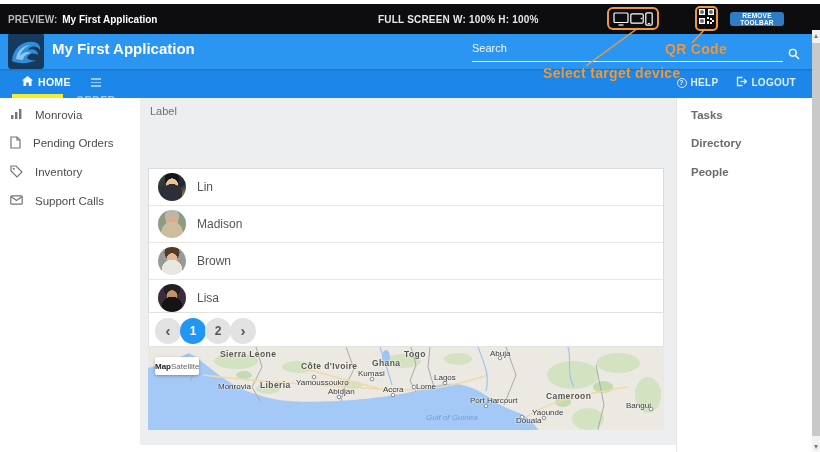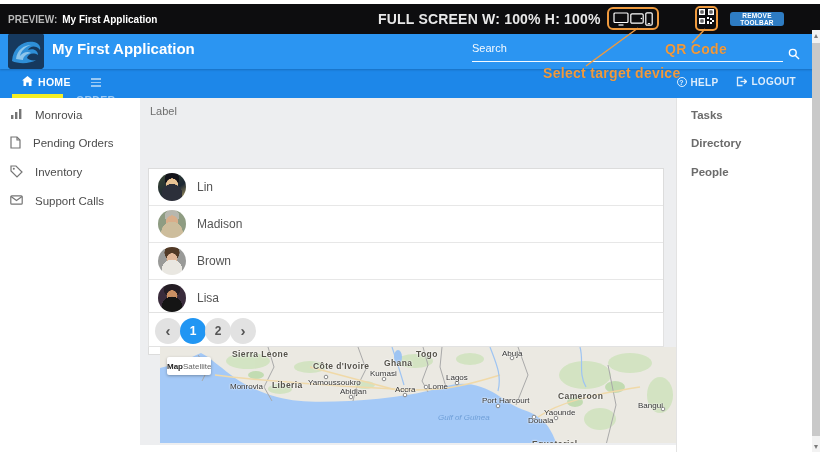--- a/index.html
+++ b/index.html
@@ -5,21 +5,21 @@
   * { margin:0; padding:0; box-sizing:border-box; }
   html,body { width:820px; height:452px; }
   body { font-family:"Liberation Sans", sans-serif; background:#fff; }
   #app { position:relative; width:820px; height:452px; overflow:hidden; background:#fff; }
 
   
   .toolbar { position:absolute; left:0; top:4px; width:820px; height:30px; background:#0d0d0f; z-index:5; }
   .preview-group { position:absolute; left:8px; top:0; height:30px; display:flex; align-items:center; gap:5px; }
   .preview-label { color:#b9b9b9; font-size:10px; font-weight:bold; }
   .preview-appname { color:#fff; font-size:10px; font-weight:bold; }
-  .fullscreen-text { position:absolute; left:378px; top:0; height:30px; display:flex; align-items:center; color:#e8e8e8; font-size:14px; font-weight:bold; letter-spacing:.2px; }
+  .fullscreen-text { position:absolute; left:378px; top:0; height:30px; display:flex; align-items:center; color:#e8e8e8; font-size:10px; font-weight:bold; letter-spacing:.2px; }
   .device-group { position:absolute; left:607px; top:3px; width:52px; height:23px; border:2px solid #ef9a3e; border-radius:6px; display:flex; align-items:center; justify-content:space-between; padding:0 4px; }
   .device-group svg { display:block; }
   .qr-box { position:absolute; left:695px; top:2px; width:23px; height:25px; border:2px solid #ef9a3e; border-radius:5px; display:flex; align-items:center; justify-content:center; }
   .remove-toolbar-btn { position:absolute; left:730px; top:8px; width:54px; height:14px; background:#2e7cc3; border:none; border-radius:3px; color:#fff; font-size:6.5px; font-weight:bold; font-family:"Liberation Sans",sans-serif; letter-spacing:.2px; cursor:pointer; }
 
   
   .anno { position:absolute; color:#ef9a3e; font-weight:bold; z-index:6; text-shadow:0 0 1px rgba(0,0,0,.15); }
   .anno-select { left:543px; top:65px; font-size:14px; letter-spacing:.3px; }
   .anno-qr { left:665px; top:41px; font-size:14px; letter-spacing:.3px; }
   #anno-lines { position:absolute; left:0; top:0; width:820px; height:452px; z-index:6; pointer-events:none; }
@@ -33,21 +33,21 @@
   .search-icon { position:absolute; left:316px; top:10px; }
 
   
   .nav-bar { position:absolute; left:0; top:69px; width:820px; height:29px; background:#1d87e9; z-index:2; }
   .tab-home { position:absolute; left:22px; top:7px; display:flex; align-items:center; gap:5px; color:#fff; font-size:10.5px; font-weight:bold; letter-spacing:.3px; cursor:pointer; }
   .tab-home-underline { position:absolute; left:12px; top:25px; width:51px; height:4px; background:#f3ee25; }
   .tab-order { position:absolute; left:76px; top:7px; display:flex; align-items:center; gap:5px; color:rgba(255,255,255,.55); font-size:10.5px; font-weight:bold; letter-spacing:.3px; cursor:pointer;flex-direction:column; }
   .hamburger { display:inline-block; width:10px; }
   .hamburger i { display:block; height:1.5px; background:rgba(255,255,255,.55); margin:2px 0; }
   .nav-right { position:absolute; right:24px; top:7px; display:flex; align-items:center; gap:18px; }
-  .nav-right .nav-link { display:flex; gap:4px; color:rgba(255,255,255,.85); font-size:10px; font-weight:bold; letter-spacing:.3px; cursor:pointer; }
+  .nav-right .nav-link { display:flex; align-items:center; gap:4px; color:rgba(255,255,255,.85); font-size:10px; font-weight:bold; letter-spacing:.3px; cursor:pointer; }
   .help-circle { display:inline-flex; align-items:center; justify-content:center; width:10px; height:10px; border:1px solid rgba(255,255,255,.85); border-radius:50%; font-size:7px; font-weight:bold; }
 
   
   .content { position:absolute; left:0; top:98px; width:820px; height:354px; background:#edeef0; }
 
   .sidebar-left { position:absolute; left:0; top:0; width:140px; height:354px; background:#fff; }
   .sl-item { position:absolute; left:0; width:140px; height:24px; display:flex; align-items:center; gap:12px; padding-left:10px; color:#4c4c4c; font-size:11.5px; cursor:pointer; }
   .sl-item svg { flex:0 0 auto; }
 
   .main-col { position:absolute; left:140px; top:0; width:536px; height:354px; }
@@ -63,21 +63,21 @@
   .av-madison{ background: radial-gradient(circle at 50% 80%, #cdbd9c 0 40%, transparent 41%), radial-gradient(circle at 50% 40%, #d9ae8a 0 26%, transparent 27%), radial-gradient(circle at 50% 22%, #b7b7ae 0 27%, transparent 28%), #8e9c82; }
   .av-brown  { background: radial-gradient(circle at 50% 82%, #e9e7e1 0 38%, transparent 39%), radial-gradient(circle at 50% 42%, #e3b898 0 25%, transparent 26%), radial-gradient(circle at 50% 20%, #523a26 0 28%, transparent 29%), #999a98; }
   .av-lisa   { background: radial-gradient(circle at 50% 82%, #141414 0 38%, transparent 39%), radial-gradient(circle at 50% 42%, #c98f63 0 25%, transparent 26%), radial-gradient(circle at 50% 20%, #241d24 0 30%, transparent 31%), #3a2c3c; }
 
   .pagination-strip { position:absolute; left:8px; top:214px; width:516px; height:35px; background:#fff; border:1px solid #e2e2e2; }
   .page-btn { position:absolute; top:5px; width:26px; height:26px; border-radius:50%; background:#e2e2e2; border:none; color:#555; font-size:12px; font-weight:bold; font-family:"Liberation Sans",sans-serif; display:flex; align-items:center; justify-content:center; cursor:pointer; }
   .page-btn.chev { font-size:15px; padding-bottom:2px; }
   .page-btn.active { background:#2196f3; color:#fff; }
 
   
-  .map { position:absolute; left:20px; top:249px; width:516px; height:96px; overflow:hidden; background:#a4c9f7; }
+  .map { position:absolute; left:8px; top:249px; width:516px; height:83px; overflow:hidden; background:#a4c9f7; }
   .map svg.geo { position:absolute; left:0; top:0; }
   .map-label { position:absolute; white-space:nowrap; color:#333; font-size:8px; text-shadow:0 0 2px #fff,0 0 2px #fff; z-index:2; }
   .map-label.country { color:#55524a; font-weight:bold; font-size:8.5px; letter-spacing:.4px; text-shadow:0 0 2px #fff,0 0 2px #fff; }
   .map-label.water { color:#6f9fd8; font-style:italic; font-size:8px; text-shadow:none; }
   .map-type-control { position:absolute; left:7px; top:10px; height:18px; background:#fff; border-radius:2px; box-shadow:0 1px 3px rgba(0,0,0,.3); display:flex; align-items:center; z-index:3; }
   .map-type-control .mt-btn { padding:0 0; font-size:8px; color:#666; cursor:pointer; }
   .map-type-control .mt-btn.sel { font-weight:bold; color:#222; }
   .white-strip-bottom { position:absolute; left:0; top:347px; width:536px; height:7px; background:#fff; }
 
   

